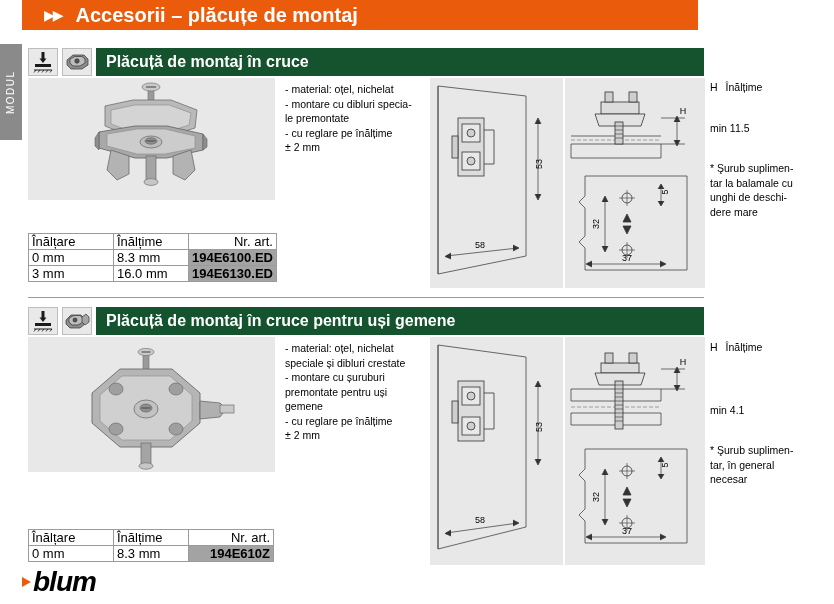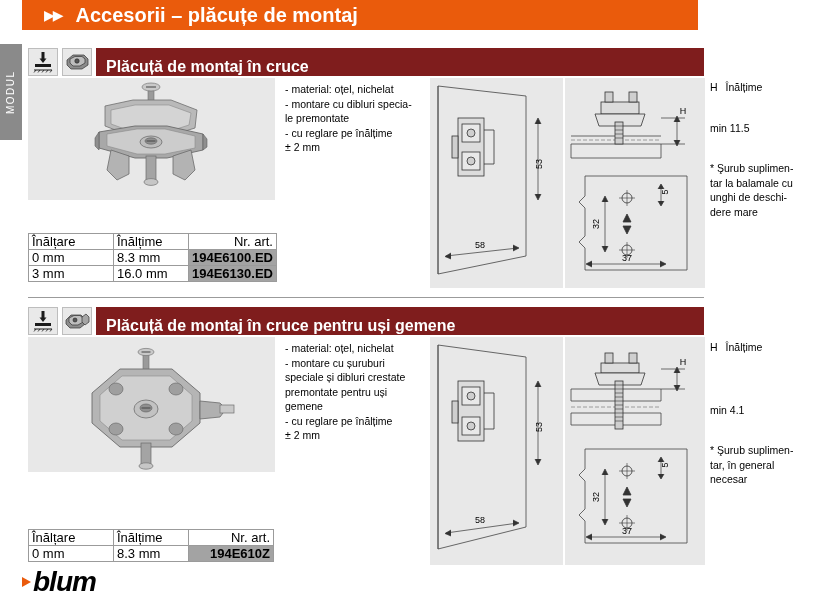--- a/index.html
+++ b/index.html
@@ -71,23 +71,23 @@
   .sec-head .icon-box2 {
     position: absolute; left: 34px; top: 0;
     width: 30px; height: 28px;
     background: #e9e9e9;
     border: 1px solid #bdbdbd;
     display: flex; align-items: center; justify-content: center;
   }
   .sec-head .bar {
     position: absolute; left: 68px; top: 0;
     height: 28px;
-    background: #7f1d1d;
+    background: #14532d;
     color: #fff;
-    display: flex; align-items: flex-end;
+    display: flex; align-items: center;
   }
   .sec-head .bar span {
     margin-left: 10px;
     font-size: 16px;
     font-weight: bold;
   }
 
   
   .photo-panel {
     position: absolute;
@@ -445,22 +445,22 @@
         <rect x="74" y="-4" width="14" height="8" fill="#c9c9c9" stroke="#6e6e6e" stroke-width="0.7"></rect>
 
         <rect x="-5" y="34" width="10" height="22" fill="#a4a4a4" stroke="#6b6b6b" stroke-width="0.7"></rect>
         <ellipse cx="0" cy="57" rx="7" ry="3.2" fill="#c6c6c6" stroke="#717171" stroke-width="0.7"></ellipse>
       </g>
     </svg>
   </div>
 
   <div class="features" style="left:285px; top:341px; width:145px;">
     <div>- material: oțel, nichelat</div>
+    <div>   speciale și dibluri crestate</div>
     <div>- montare cu șuruburi</div>
-    <div>   speciale și dibluri crestate</div>
     <div>   premontate pentru uși</div>
     <div>   gemene</div>
     <div>- cu reglare pe înălțime</div>
     <div>   ± 2 mm</div>
   </div>
 
   <div class="draw-panel" style="left:430px; top:337px; width:133px; height:228px;">
     <svg width="133" height="228" viewBox="0 0 133 228">
       <rect width="133" height="228" fill="#e8e8e8"></rect>
       <g stroke="#333" fill="none" stroke-width="0.8">

